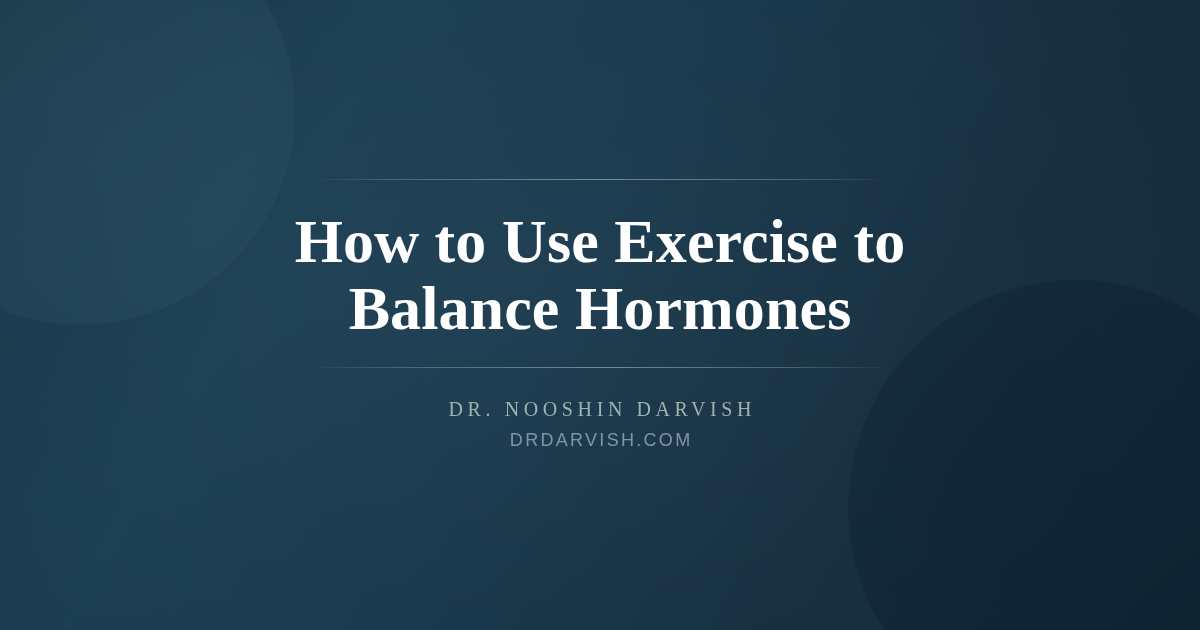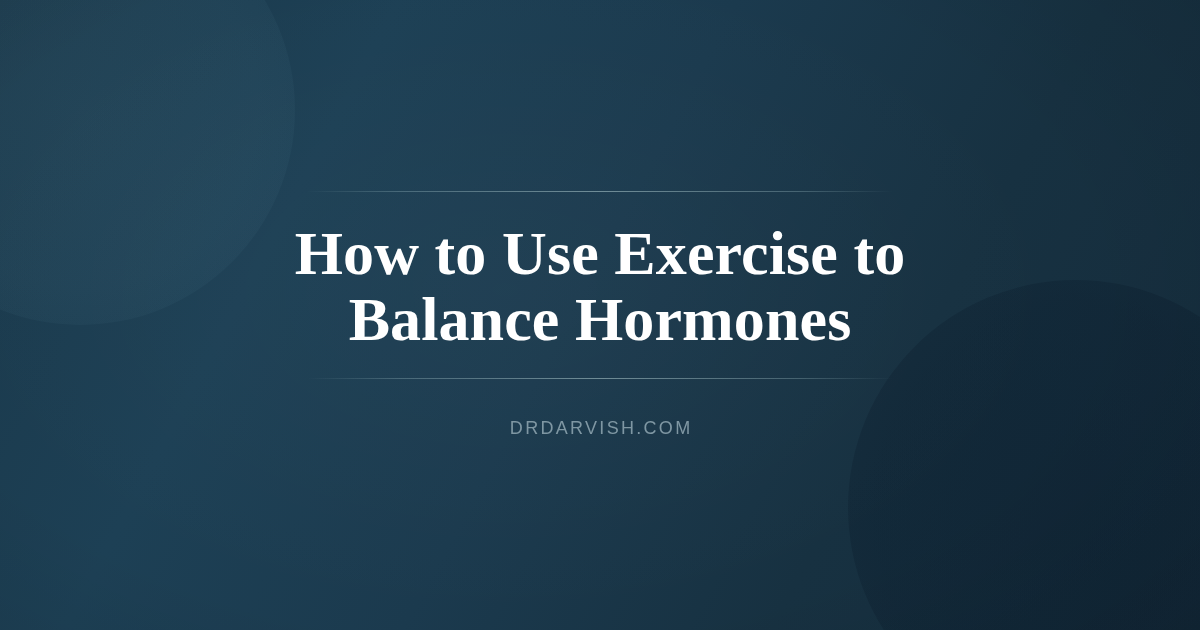--- a/index.html
+++ b/index.html
@@ -149,17 +149,18 @@
 
   <div id="content">
 
     <hr class="divider" id="divider-top">
 
     <h1 id="title">How to Use Exercise to Balance Hormones</h1>
 
     <hr class="divider" id="divider-bottom">
 
     <div id="byline-block">
+      <span id="author-name">DR. NOOSHIN DARVISH</span>
       <span id="site-url">DRDARVISH.COM</span>
     </div>
 
   </div>
 </div>
 
 </body></html>

